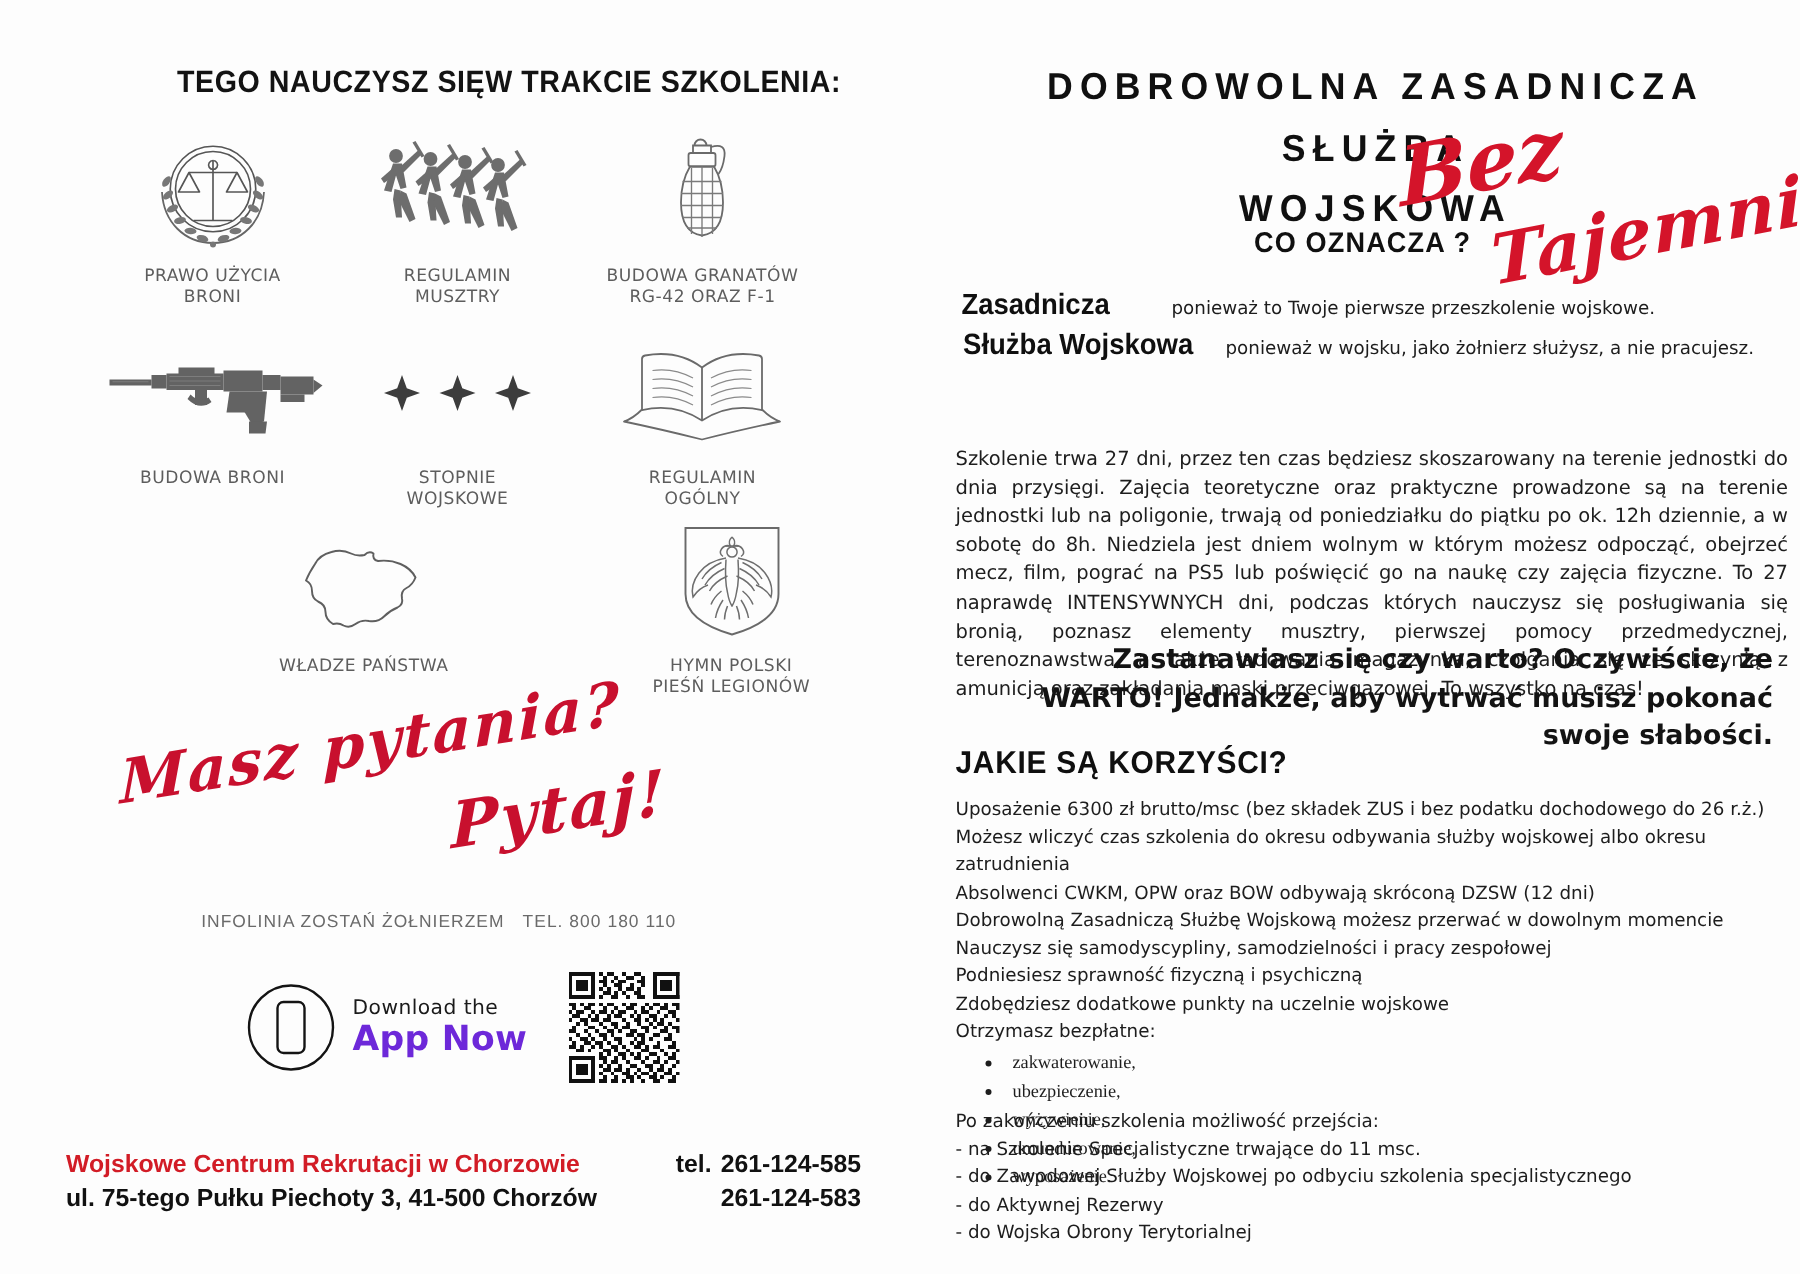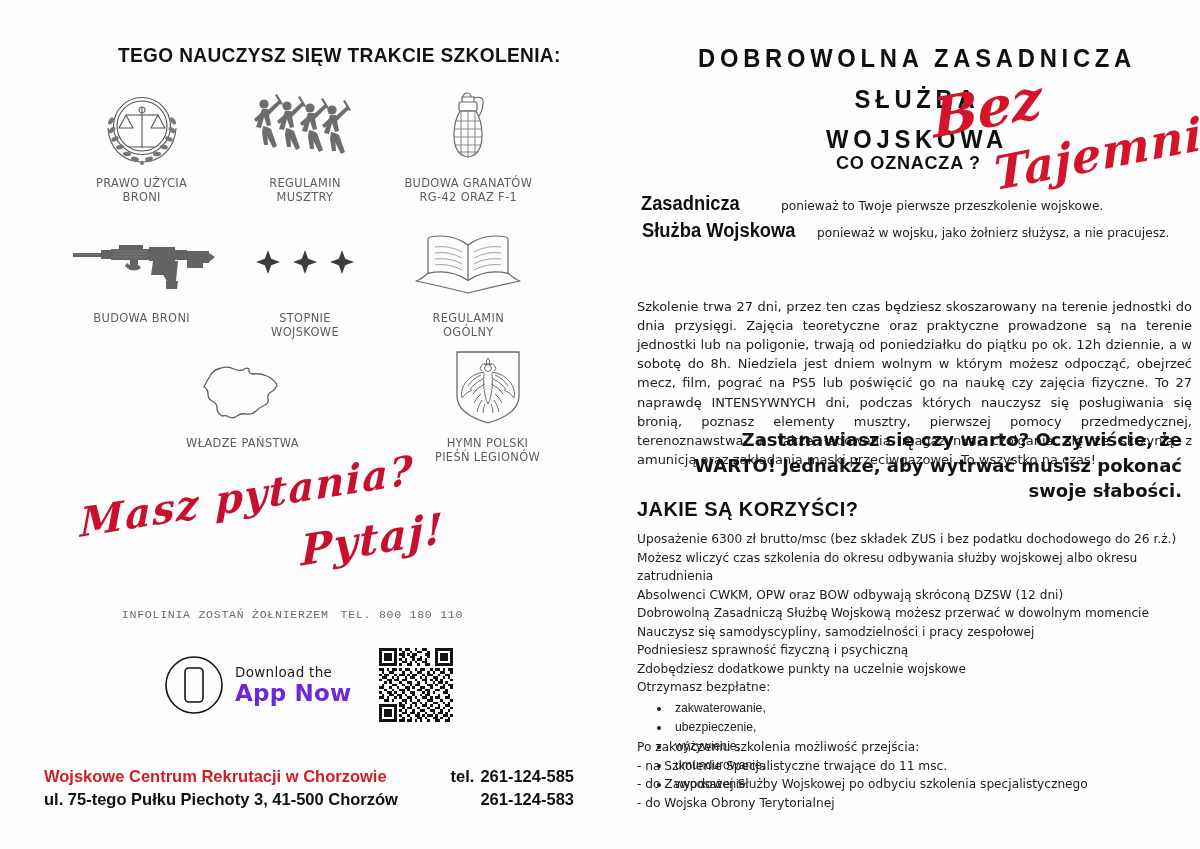--- a/index.html
+++ b/index.html
@@ -118,21 +118,21 @@
     transform: rotate(-9deg) skewX(-9deg);
     letter-spacing: 1.5px;
   }
 
   .infoline {
     position: absolute;
     left: 0;
     top: 608px;
     width: 585px;
     text-align: center;
-    font-family: Liberation Mono, monospace;
+    font-family: Liberation Sans, sans-serif;
     font-size: 11.6px;
     letter-spacing: 0.7px;
     color: #6a6a6a;
   }
   .infoline .gap { display: inline-block; width: 12px; }
 
   .app-row {
     position: absolute;
     left: 163px;
     top: 648px;
@@ -324,21 +324,21 @@
     top: 530px;
     width: 560px;
     font-family: "DejaVu Sans", sans-serif;
     font-size: 12.2px;
     line-height: 1.52;
     color: #1d1d1d;
   }
   .bullets {
     margin: 2px 0 0 0;
     padding-left: 34px;
-    font-family: Liberation Sans, sans-serif;
+    font-family: Liberation Serif, serif;
     font-size: 12.2px;
     line-height: 1.55;
     color: #1d1d1d;
   }
   .bullets li { padding-left: 4px; }
 
   .after {
     position: absolute;
     left: 5px;
     top: 738px;
@@ -892,18 +892,19 @@
         <li>wyżywienie,</li>
         <li>umundurowanie,</li>
         <li>wyposażenie.</li>
       </ul>
     </div>
 
     <div class="after">
       <div>Po zakończeniu szkolenia możliwość przejścia:</div>
       <div>- na Szkolenie Specjalistyczne trwające do 11 msc.</div>
       <div>- do Zawodowej Służby Wojskowej po odbyciu szkolenia specjalistycznego</div>
+      <div>- do Aktywnej Rezerwy</div>
       <div>- do Wojska Obrony Terytorialnej</div>
     </div>
 
   </div>
 
 </div>
 
 </body></html>

